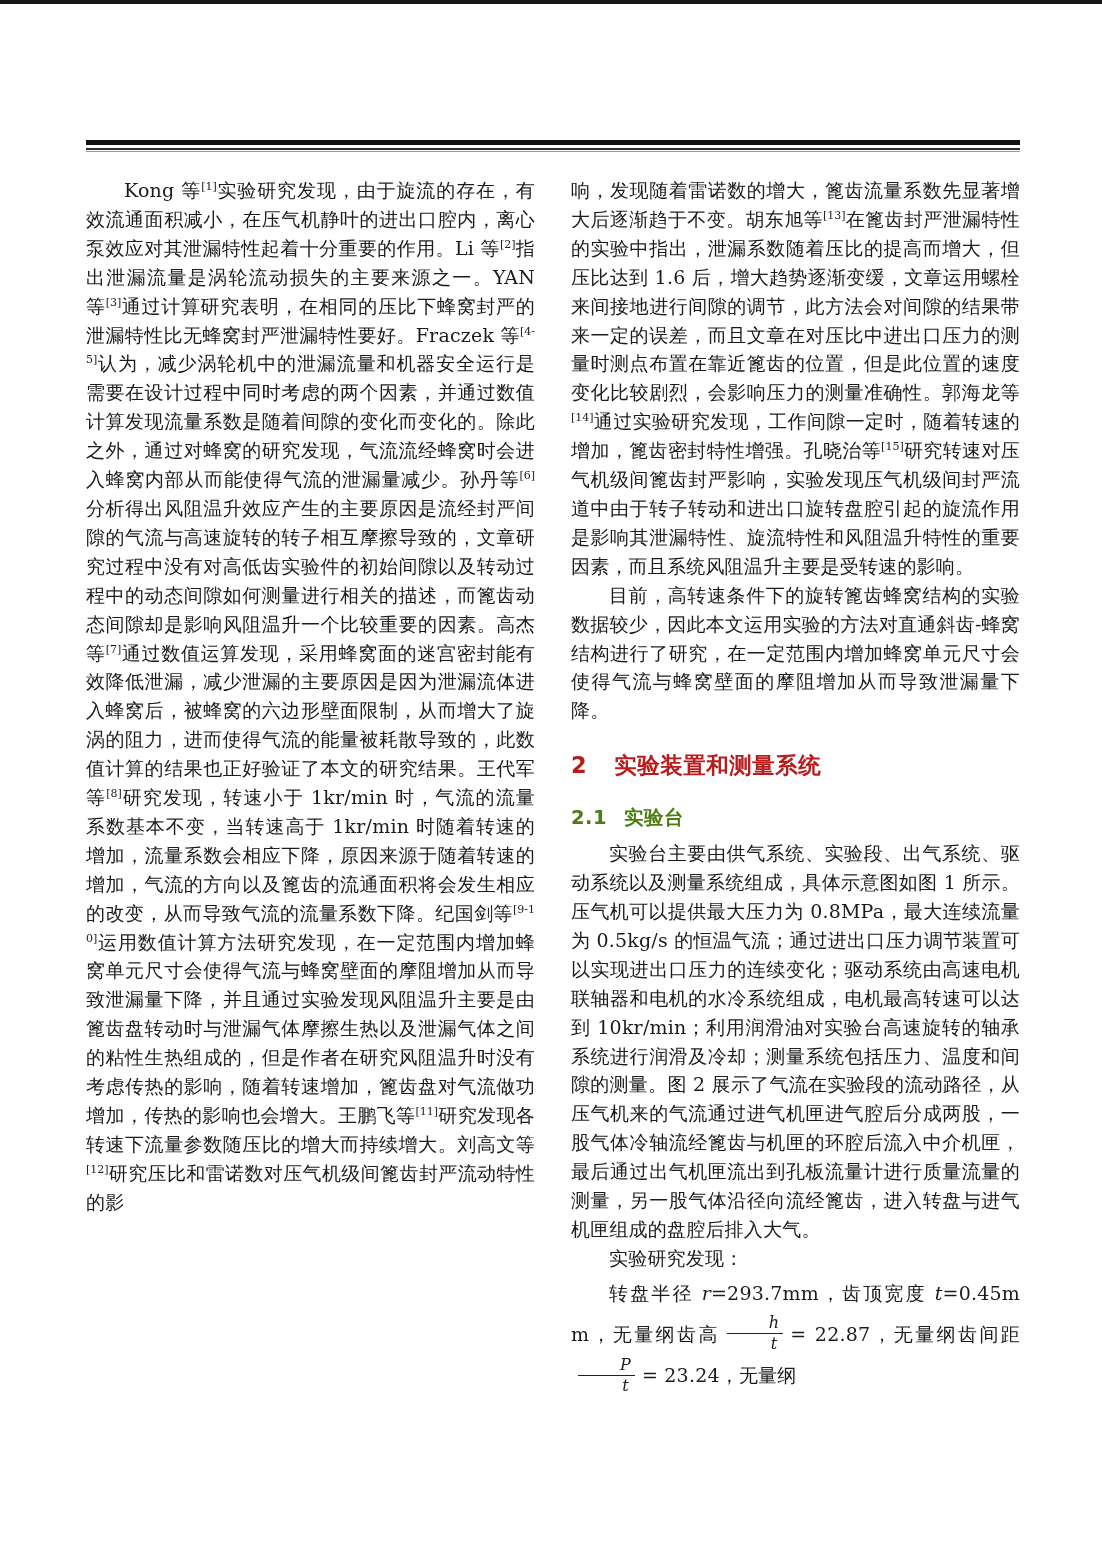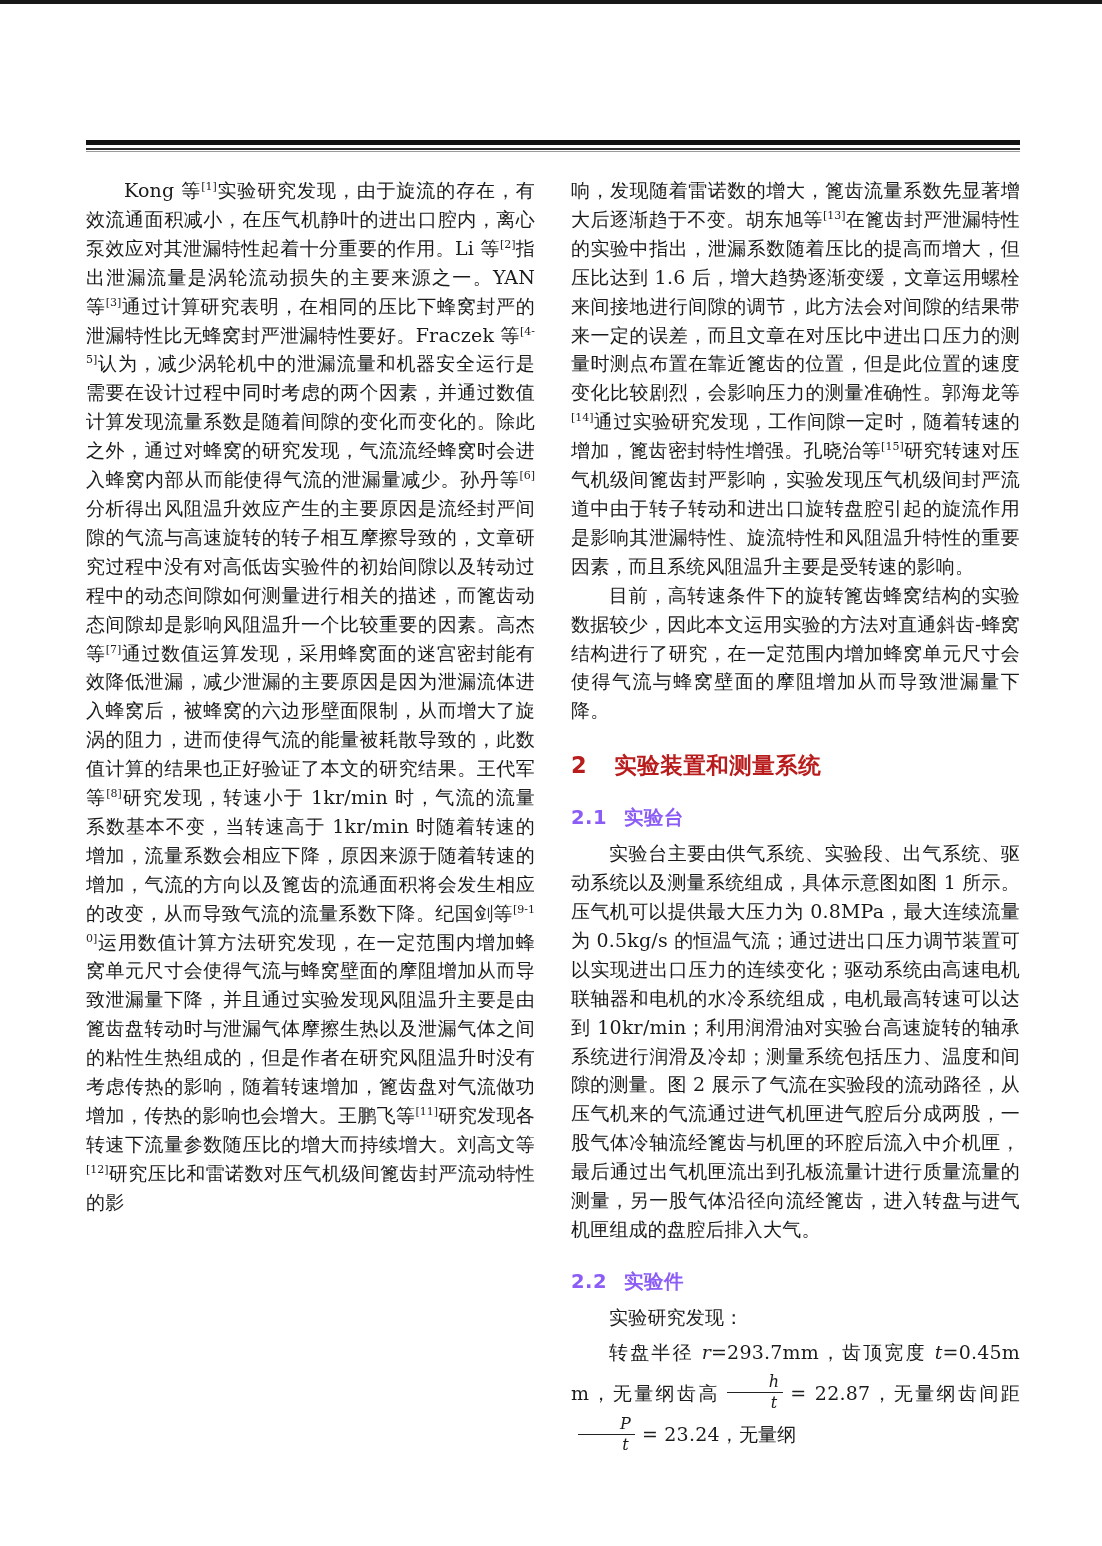--- a/index.html
+++ b/index.html
@@ -58,21 +58,21 @@
   .frac .fnum{border-bottom:1.3px solid #222;padding:0 4px 1px;}
   .frac .fden{padding-top:1px;}
   .sec-h1{
     font-family:"DejaVu Sans","Liberation Sans",sans-serif;
     font-weight:700;font-size:22.5px;color:#b91c1c;
     margin:25px 0 15px 0;line-height:30px;letter-spacing:0.5px;
   }
   .sec-h1 .sec-num{margin-right:27px;}
   .sec-h2{
     font-family:"DejaVu Sans","Liberation Sans",sans-serif;
-    font-weight:700;font-size:19.5px;color:#8b5cf6;
+    font-weight:700;font-size:19.5px;color:#4d7c0f;
     margin:24px 0 7px 0;line-height:28px;letter-spacing:0.5px;
   }
   .sec-h2 .sec-num{margin-right:17px;}
 </style>
 </head>
 <body>
 
 <div class="page">
   <div class="scan-edge"></div>
 
@@ -84,21 +84,20 @@
   <div class="columns">
     <div class="col" id="col-left">
         <p class="body-p indent"><span>Kong 等</span><sup class="ref">[1]</sup><span>实验研究发现，由于旋流的存在，有效流通面积减小，在压气机静叶的进出口腔内，离心泵效应对其泄漏特性起着十分重要的作用。Li 等</span><sup class="ref">[2]</sup><span>指出泄漏流量是涡轮流动损失的主要来源之一。YAN 等</span><sup class="ref">[3]</sup><span>通过计算研究表明，在相同的压比下蜂窝封严的泄漏特性比无蜂窝封严泄漏特性要好。Fraczek 等</span><sup class="ref">[4-5]</sup><span>认为，减少涡轮机中的泄漏流量和机器安全运行是需要在设计过程中同时考虑的两个因素，并通过数值计算发现流量系数是随着间隙的变化而变化的。除此之外，通过对蜂窝的研究发现，气流流经蜂窝时会进入蜂窝内部从而能使得气流的泄漏量减少。孙丹等</span><sup class="ref">[6]</sup><span>分析得出风阻温升效应产生的主要原因是流经封严间隙的气流与高速旋转的转子相互摩擦导致的，文章研究过程中没有对高低齿实验件的初始间隙以及转动过程中的动态间隙如何测量进行相关的描述，而篦齿动态间隙却是影响风阻温升一个比较重要的因素。高杰等</span><sup class="ref">[7]</sup><span>通过数值运算发现，采用蜂窝面的迷宫密封能有效降低泄漏，减少泄漏的主要原因是因为泄漏流体进入蜂窝后，被蜂窝的六边形壁面限制，从而增大了旋涡的阻力，进而使得气流的能量被耗散导致的，此数值计算的结果也正好验证了本文的研究结果。王代军等</span><sup class="ref">[8]</sup><span>研究发现，转速小于 1kr/min 时，气流的流量系数基本不变，当转速高于 1kr/min 时随着转速的增加，流量系数会相应下降，原因来源于随着转速的增加，气流的方向以及篦齿的流通面积将会发生相应的改变，从而导致气流的流量系数下降。纪国剑等</span><sup class="ref">[9-10]</sup><span>运用数值计算方法研究发现，在一定范围内增加蜂窝单元尺寸会使得气流与蜂窝壁面的摩阻增加从而导致泄漏量下降，并且通过实验发现风阻温升主要是由篦齿盘转动时与泄漏气体摩擦生热以及泄漏气体之间的粘性生热组成的，但是作者在研究风阻温升时没有考虑传热的影响，随着转速增加，篦齿盘对气流做功增加，传热的影响也会增大。王鹏飞等</span><sup class="ref">[11]</sup><span>研究发现各转速下流量参数随压比的增大而持续增大。刘高文等</span><sup class="ref">[12]</sup><span>研究压比和雷诺数对压气机级间篦齿封严流动特性的影</span></p>
       </div>
     <div class="col" id="col-right">
         <p class="body-p"><span>响，发现随着雷诺数的增大，篦齿流量系数先显著增大后逐渐趋于不变。胡东旭等</span><sup class="ref">[13]</sup><span>在篦齿封严泄漏特性的实验中指出，泄漏系数随着压比的提高而增大，但压比达到 1.6 后，增大趋势逐渐变缓，文章运用螺栓来间接地进行间隙的调节，此方法会对间隙的结果带来一定的误差，而且文章在对压比中进出口压力的测量时测点布置在靠近篦齿的位置，但是此位置的速度变化比较剧烈，会影响压力的测量准确性。郭海龙等</span><sup class="ref">[14]</sup><span>通过实验研究发现，工作间隙一定时，随着转速的增加，篦齿密封特性增强。孔晓治等</span><sup class="ref">[15]</sup><span>研究转速对压气机级间篦齿封严影响，实验发现压气机级间封严流道中由于转子转动和进出口旋转盘腔引起的旋流作用是影响其泄漏特性、旋流特性和风阻温升特性的重要因素，而且系统风阻温升主要是受转速的影响。</span></p>
         <p class="body-p indent"><span>目前，高转速条件下的旋转篦齿蜂窝结构的实验数据较少，因此本文运用实验的方法对直通斜齿-蜂窝结构进行了研究，在一定范围内增加蜂窝单元尺寸会使得气流与蜂窝壁面的摩阻增加从而导致泄漏量下降。</span></p>
         <div class="sec-h1"><span class="sec-num">2</span><span class="sec-title">实验装置和测量系统</span></div>
         <div class="sec-h2"><span class="sec-num">2.1</span><span class="sec-title">实验台</span></div>
         <p class="body-p indent"><span>实验台主要由供气系统、实验段、出气系统、驱动系统以及测量系统组成，具体示意图如图 1 所示。压气机可以提供最大压力为 0.8MPa，最大连续流量为 0.5kg/s 的恒温气流；通过进出口压力调节装置可以实现进出口压力的连续变化；驱动系统由高速电机联轴器和电机的水冷系统组成，电机最高转速可以达到 10kr/min；利用润滑油对实验台高速旋转的轴承系统进行润滑及冷却；测量系统包括压力、温度和间隙的测量。图 2 展示了气流在实验段的流动路径，从压气机来的气流通过进气机匣进气腔后分成两股，一股气体冷轴流经篦齿与机匣的环腔后流入中介机匣，最后通过出气机匣流出到孔板流量计进行质量流量的测量，另一股气体沿径向流经篦齿，进入转盘与进气机匣组成的盘腔后排入大气。</span></p>
-        <div class="sec-h2"><span class="sec-num">2.2</span><span class="sec-title">实验件</span></div>
         <p class="body-p indent"><span>实验研究发现：</span></p>
         <p class="body-p indent formula"><span>转盘半径 </span><span class="var">r</span><span>=293.7mm，齿顶宽度 </span><span class="var">t</span><span>=0.45mm，无量纲齿高</span><span class="frac">
             <span class="fnum">h</span>
             <span class="fden">t</span>
           </span><span>= 22.87，无量纲齿间距</span><span class="frac">
             <span class="fnum">P</span>
             <span class="fden">t</span>
           </span><span>= 23.24，无量纲</span></p>
       </div>
   </div>

